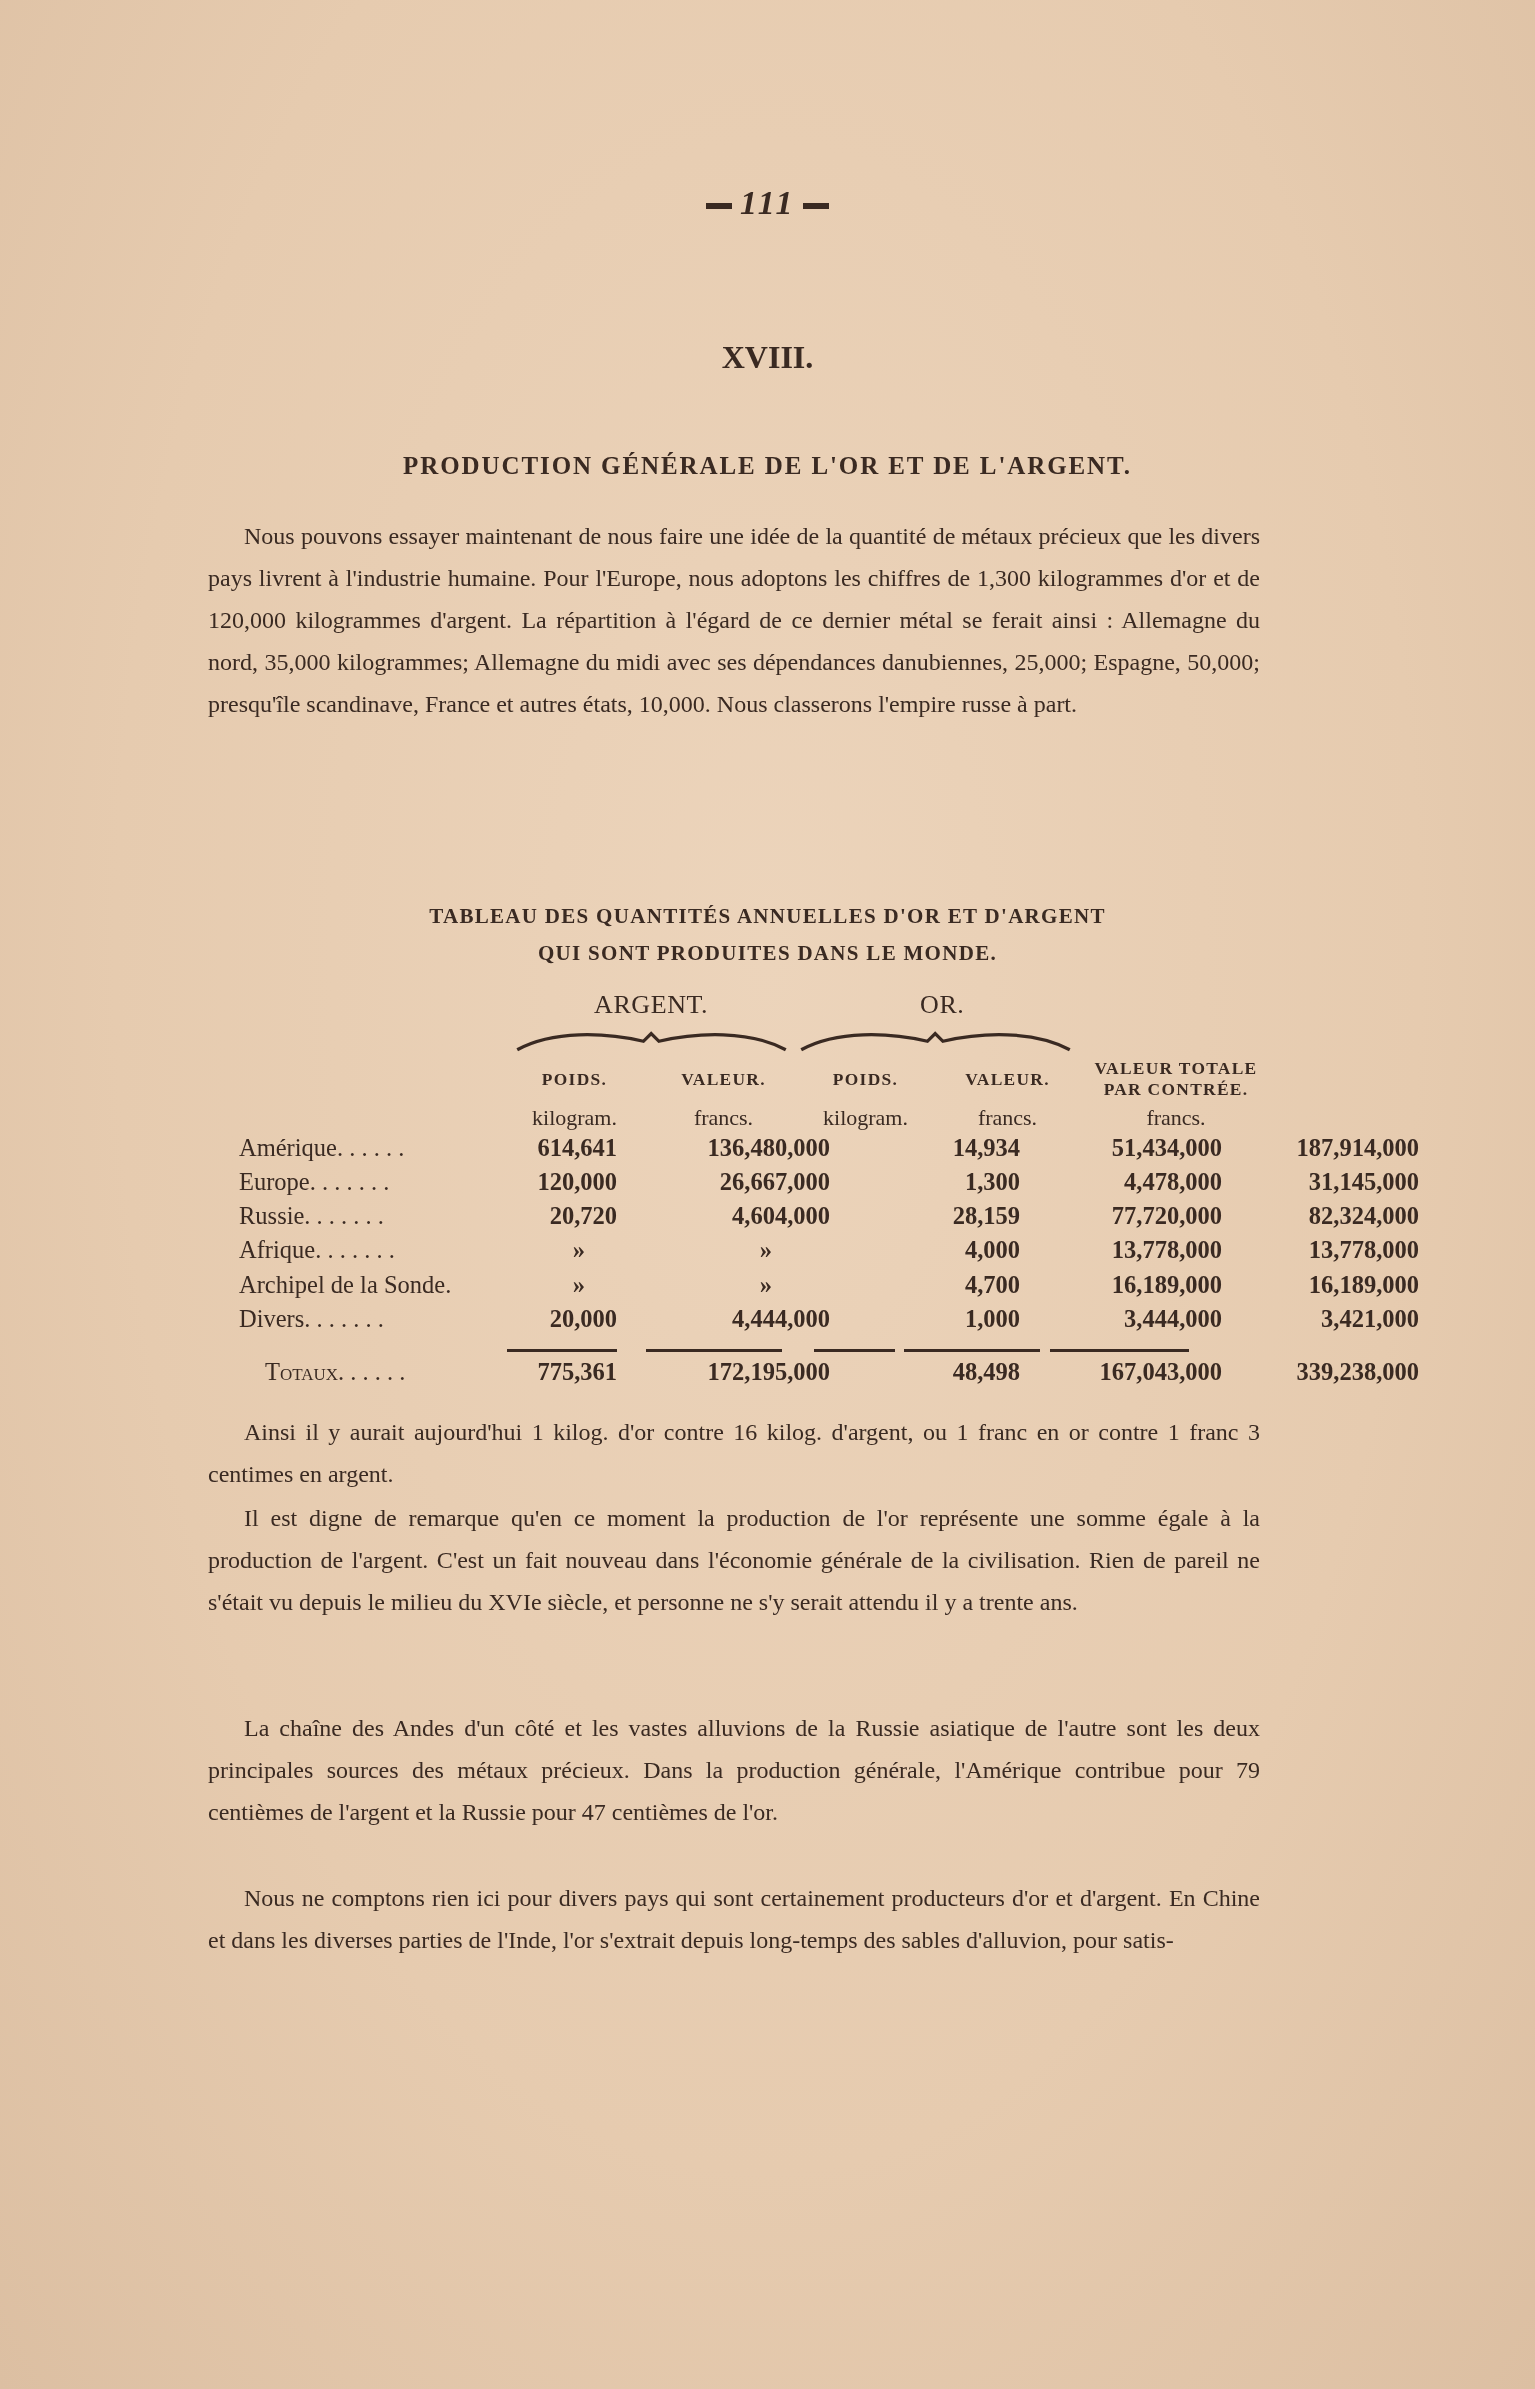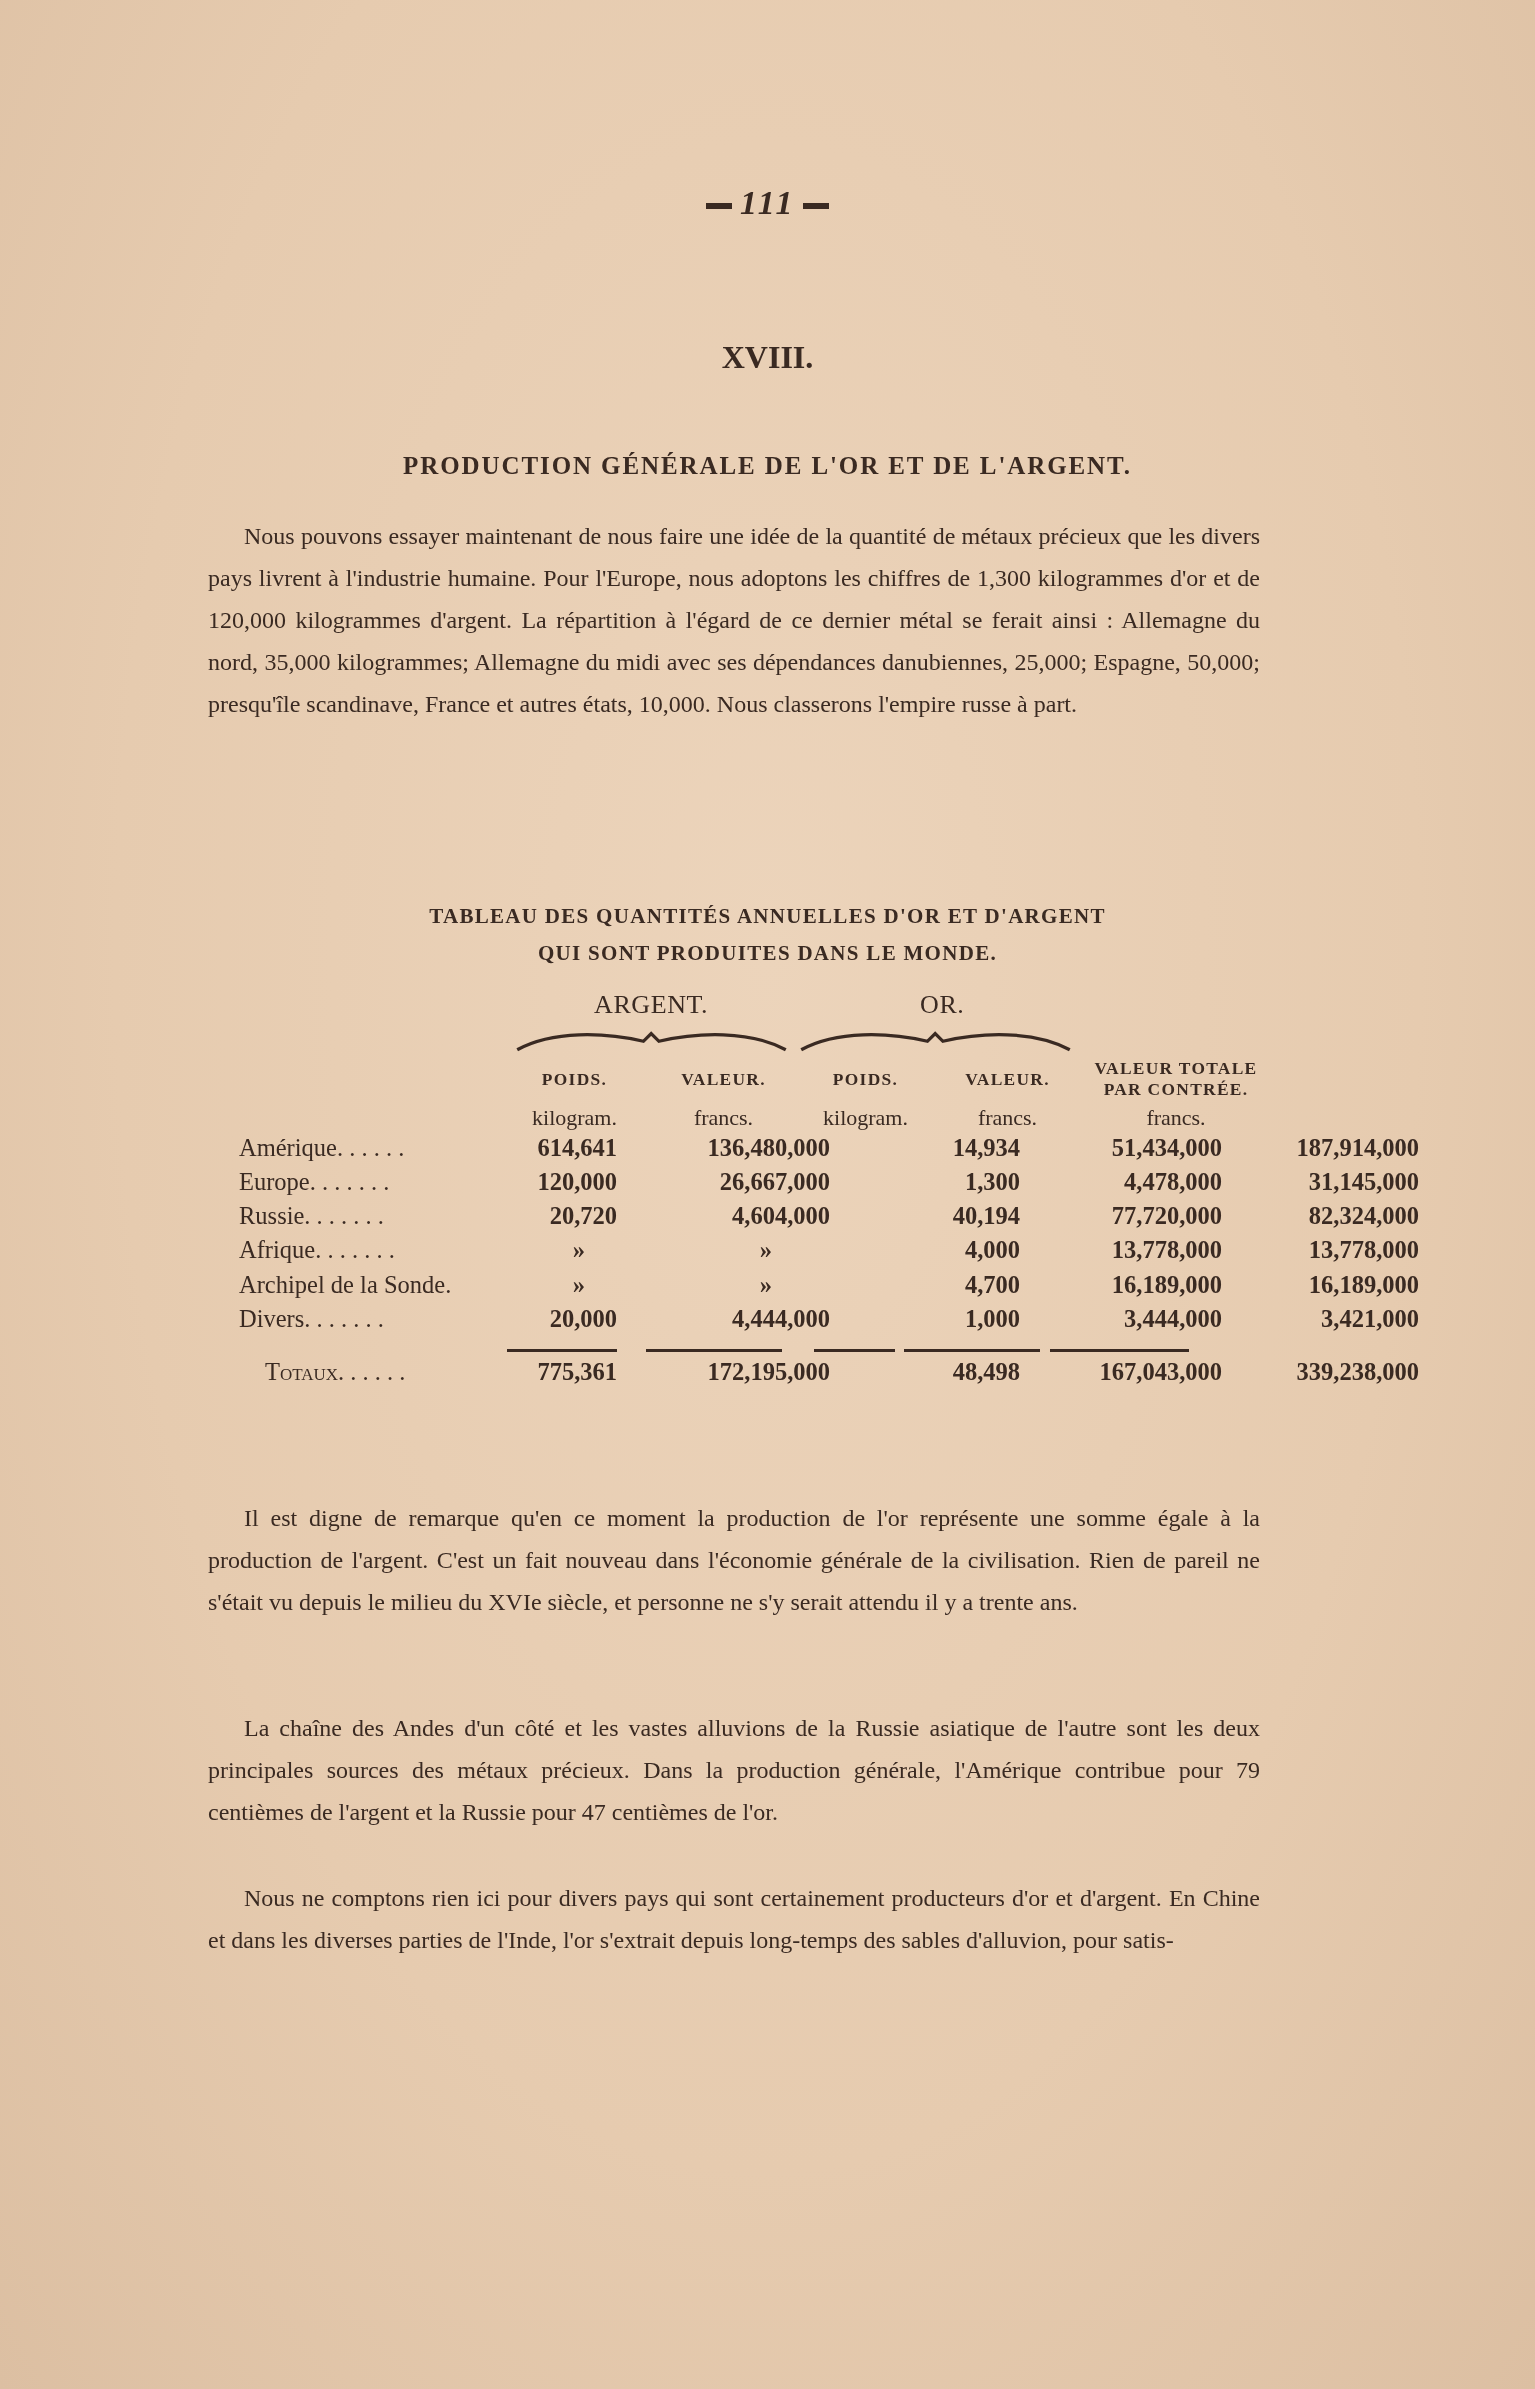--- a/index.html
+++ b/index.html
@@ -111,21 +111,21 @@
     <span class="num c1">120,000</span>
     <span class="num c2">26,667,000</span>
     <span class="num c3">1,300</span>
     <span class="num c4">4,478,000</span>
     <span class="num c5">31,145,000</span>
   </div>
   <div class="trow" style="top:1202px">
     <span class="label">Russie. . . . . . .</span>
     <span class="num c1">20,720</span>
     <span class="num c2">4,604,000</span>
-    <span class="num c3">40,194</span>
+    <span class="num c3">28,159</span>
     <span class="num c4">77,720,000</span>
     <span class="num c5">82,324,000</span>
   </div>
   <div class="trow" style="top:1236px">
     <span class="label">Afrique. . . . . . .</span>
     <span class="num c1" style="padding-right:32px;box-sizing:border-box">»</span>
     <span class="num c2" style="padding-right:58px;box-sizing:border-box">»</span>
     <span class="num c3">4,000</span>
     <span class="num c4">13,778,000</span>
     <span class="num c5">13,778,000</span>
@@ -155,18 +155,19 @@
 
   <div class="trow totals" style="top:1358px">
     <span class="label" style="left:26px">Totaux. . . . . .</span>
     <span class="num c1">775,361</span>
     <span class="num c2">172,195,000</span>
     <span class="num c3">48,498</span>
     <span class="num c4">167,043,000</span>
     <span class="num c5">339,238,000</span>
   </div>
 
+  <p class="para" id="p2"><span class="indent"></span><span>Ainsi il y aurait aujourd'hui 1 kilog. d'or contre 16 kilog. d'argent, ou 1 franc en or contre 1 franc 3 centimes en argent.</span></p>
   <p class="para" id="p3"><span class="indent"></span><span>Il est digne de remarque qu'en ce moment la production de l'or représente une somme égale à la production de l'argent. C'est un fait nouveau dans l'économie générale de la civilisation. Rien de pareil ne s'était vu depuis le milieu du XVIe siècle, et personne ne s'y serait attendu il y a trente ans.</span></p>
   <p class="para" id="p4"><span class="indent"></span><span>La chaîne des Andes d'un côté et les vastes alluvions de la Russie asiatique de l'autre sont les deux principales sources des métaux précieux. Dans la production générale, l'Amérique contribue pour 79 centièmes de l'argent et la Russie pour 47 centièmes de l'or.</span></p>
   <p class="para" id="p5"><span class="indent"></span><span>Nous ne comptons rien ici pour divers pays qui sont certainement producteurs d'or et d'argent. En Chine et dans les diverses parties de l'Inde, l'or s'extrait depuis long-temps des sables d'alluvion, pour satis-</span></p>
 
 </div>
 
 
 </body></html>

